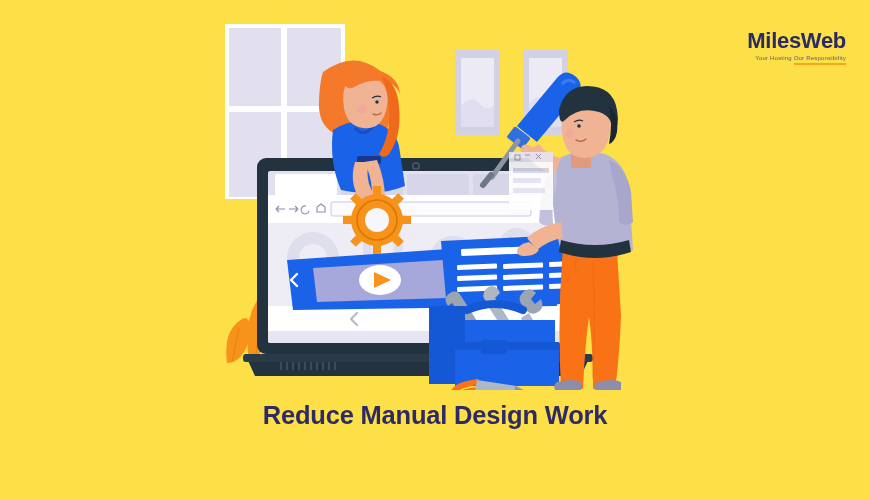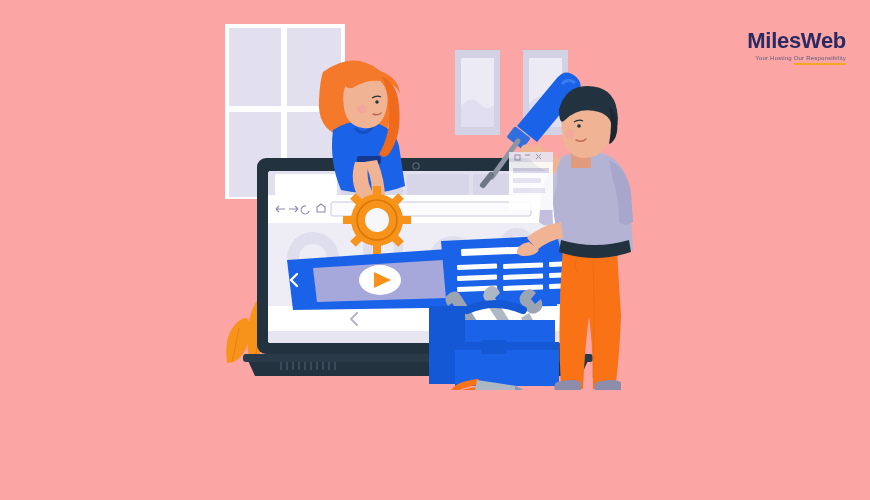--- a/index.html
+++ b/index.html
@@ -5,21 +5,21 @@
   * { margin:0; padding:0; box-sizing:border-box; }
   html,body { width:870px; height:500px; overflow:hidden; }
   body {
     font-family:"Liberation Sans", sans-serif;
     background:#ffffff;
     position:relative;
   }
   .stage {
     position:absolute; inset:0;
     width:870px; height:500px;
-    background:#fca5a5;
+    background:#fde047;
   }
 
   
   .logo-wrap {
     position:absolute; top:30px; right:24px;
     text-align:right;
     line-height:1;
   }
   .logo-word {
     font-size:22px;
@@ -312,15 +312,16 @@
         </g>
         <rect x="308" y="158" width="36" height="5" fill="#d7d5e8"></rect>
         <rect x="308" y="168" width="28" height="5" fill="#e7e5f2"></rect>
         <rect x="308" y="178" width="32" height="5" fill="#e7e5f2"></rect>
       </g>
 
     </svg>
   </div>
 
   <h1 class="headline">
+    <span>Reduce Manual Design Work</span>
   </h1>
 
 </div>
 
 </body></html>

